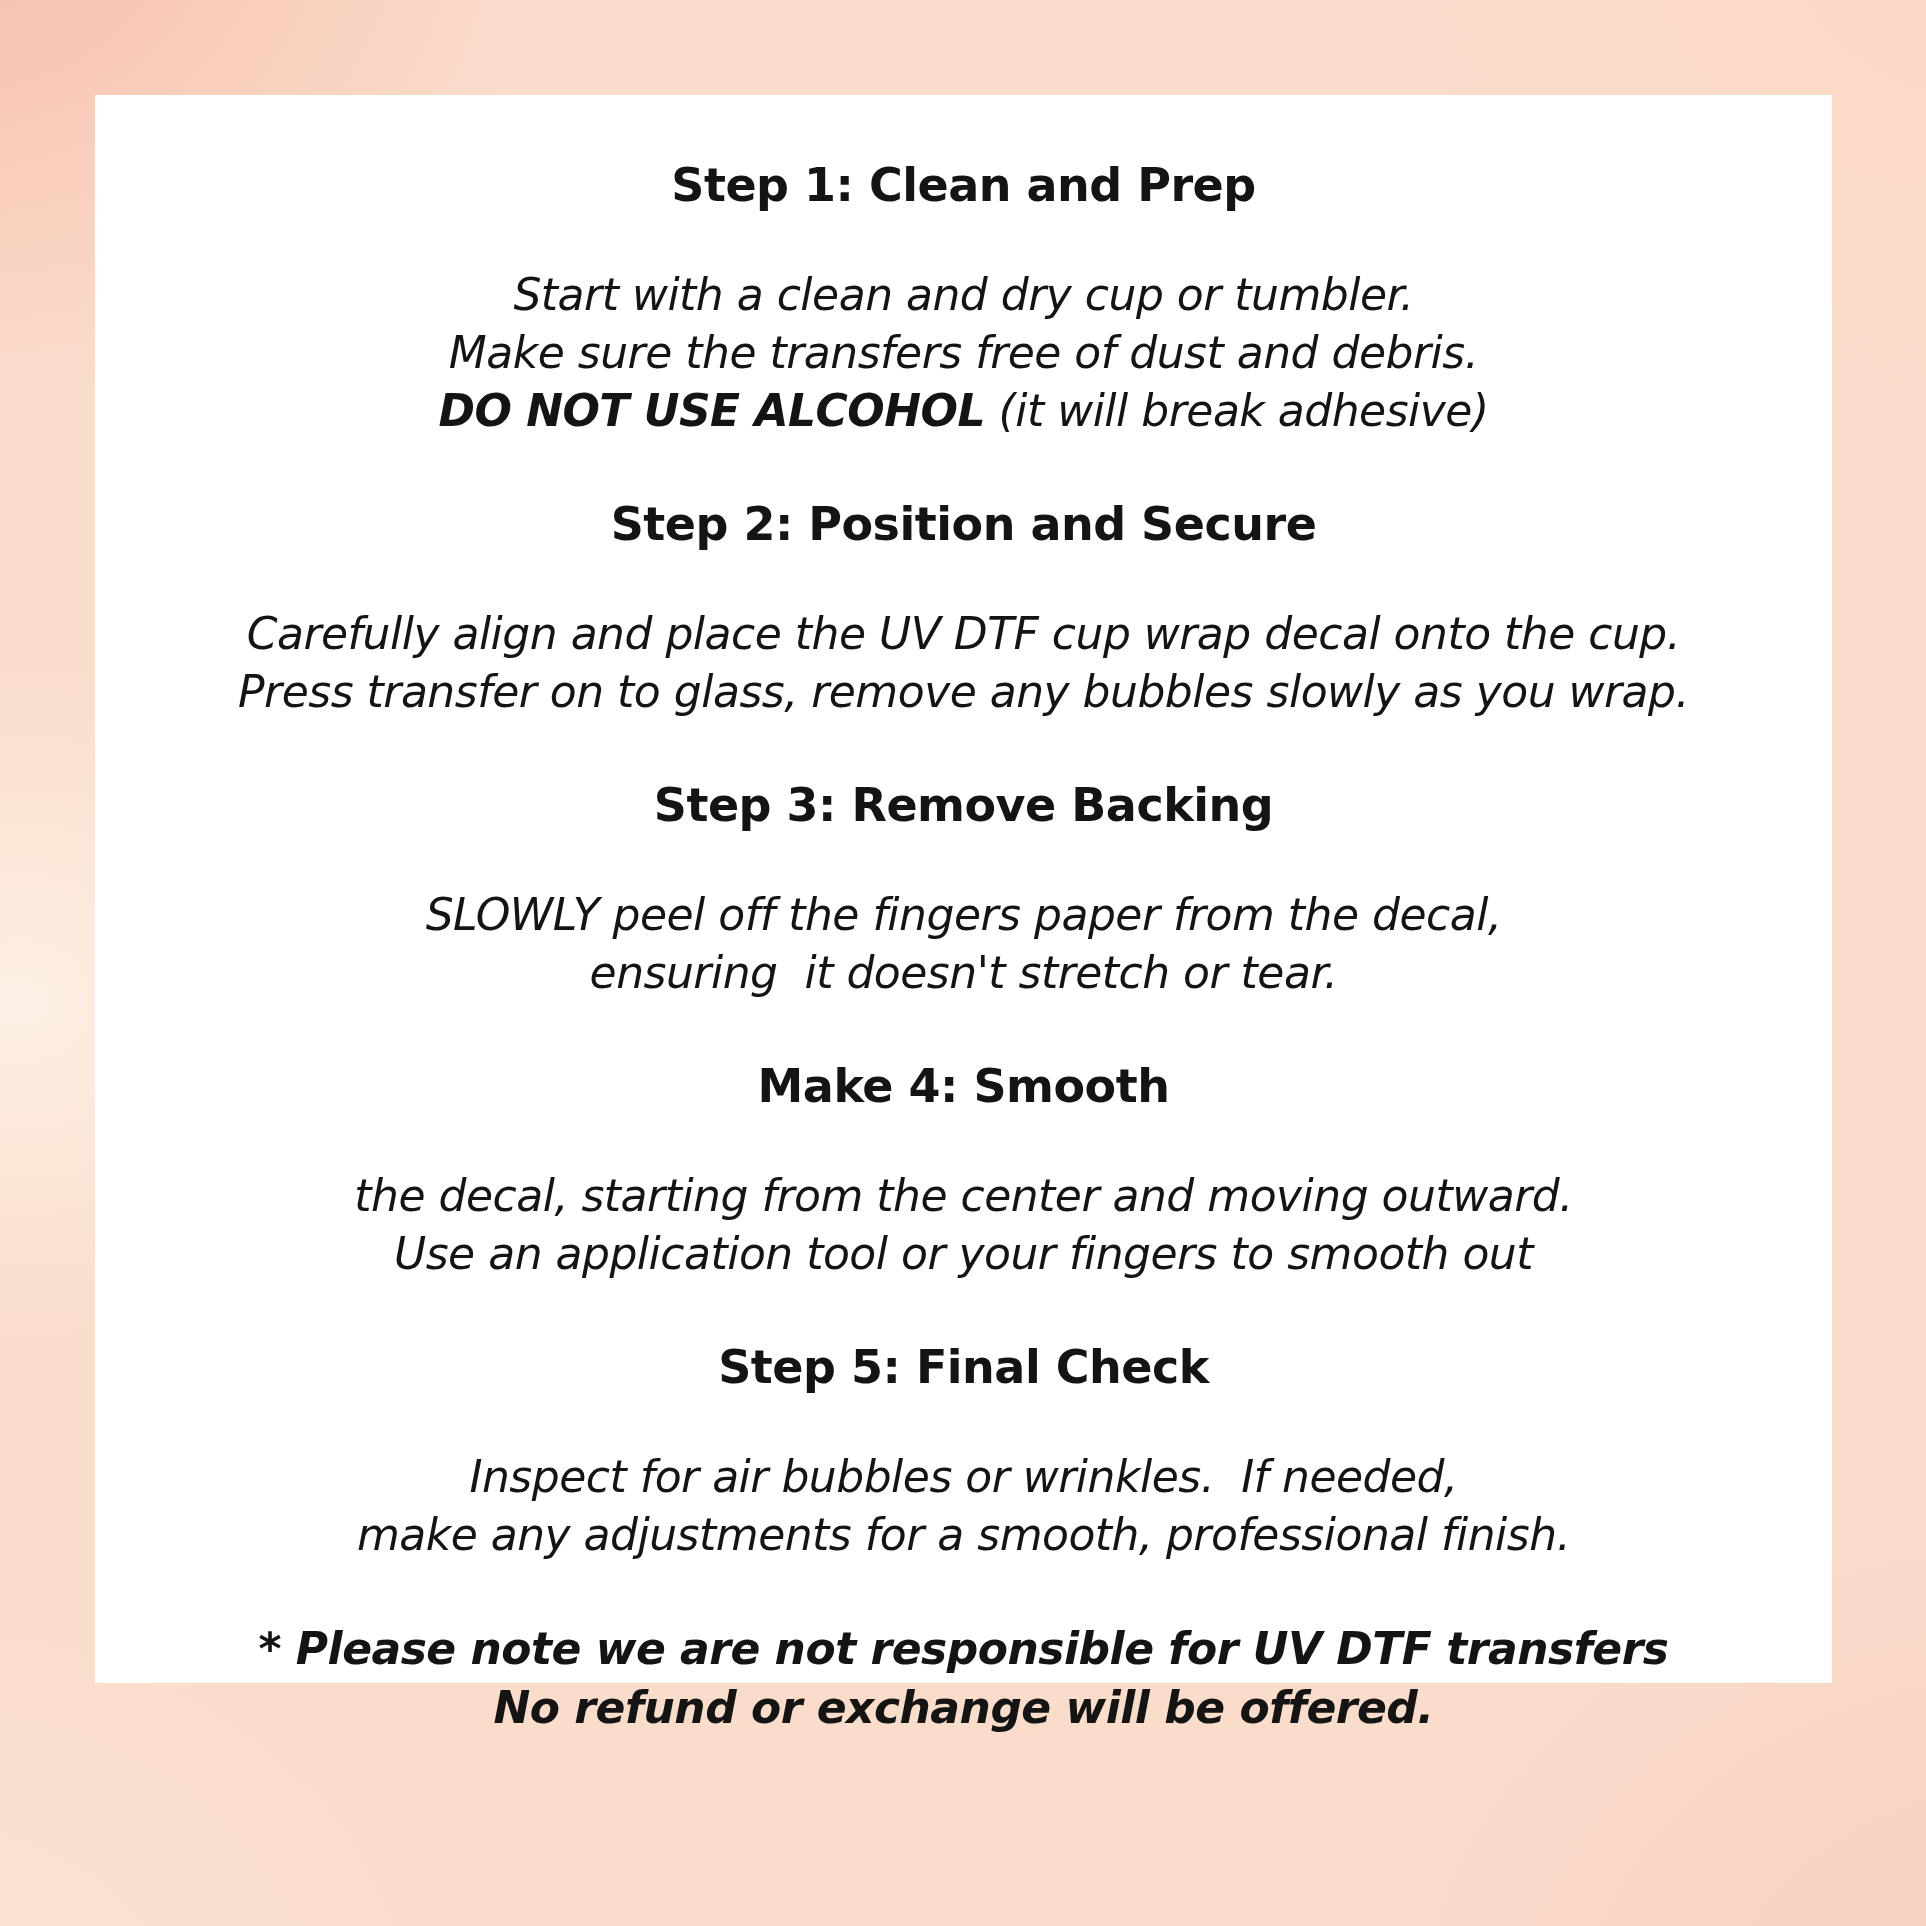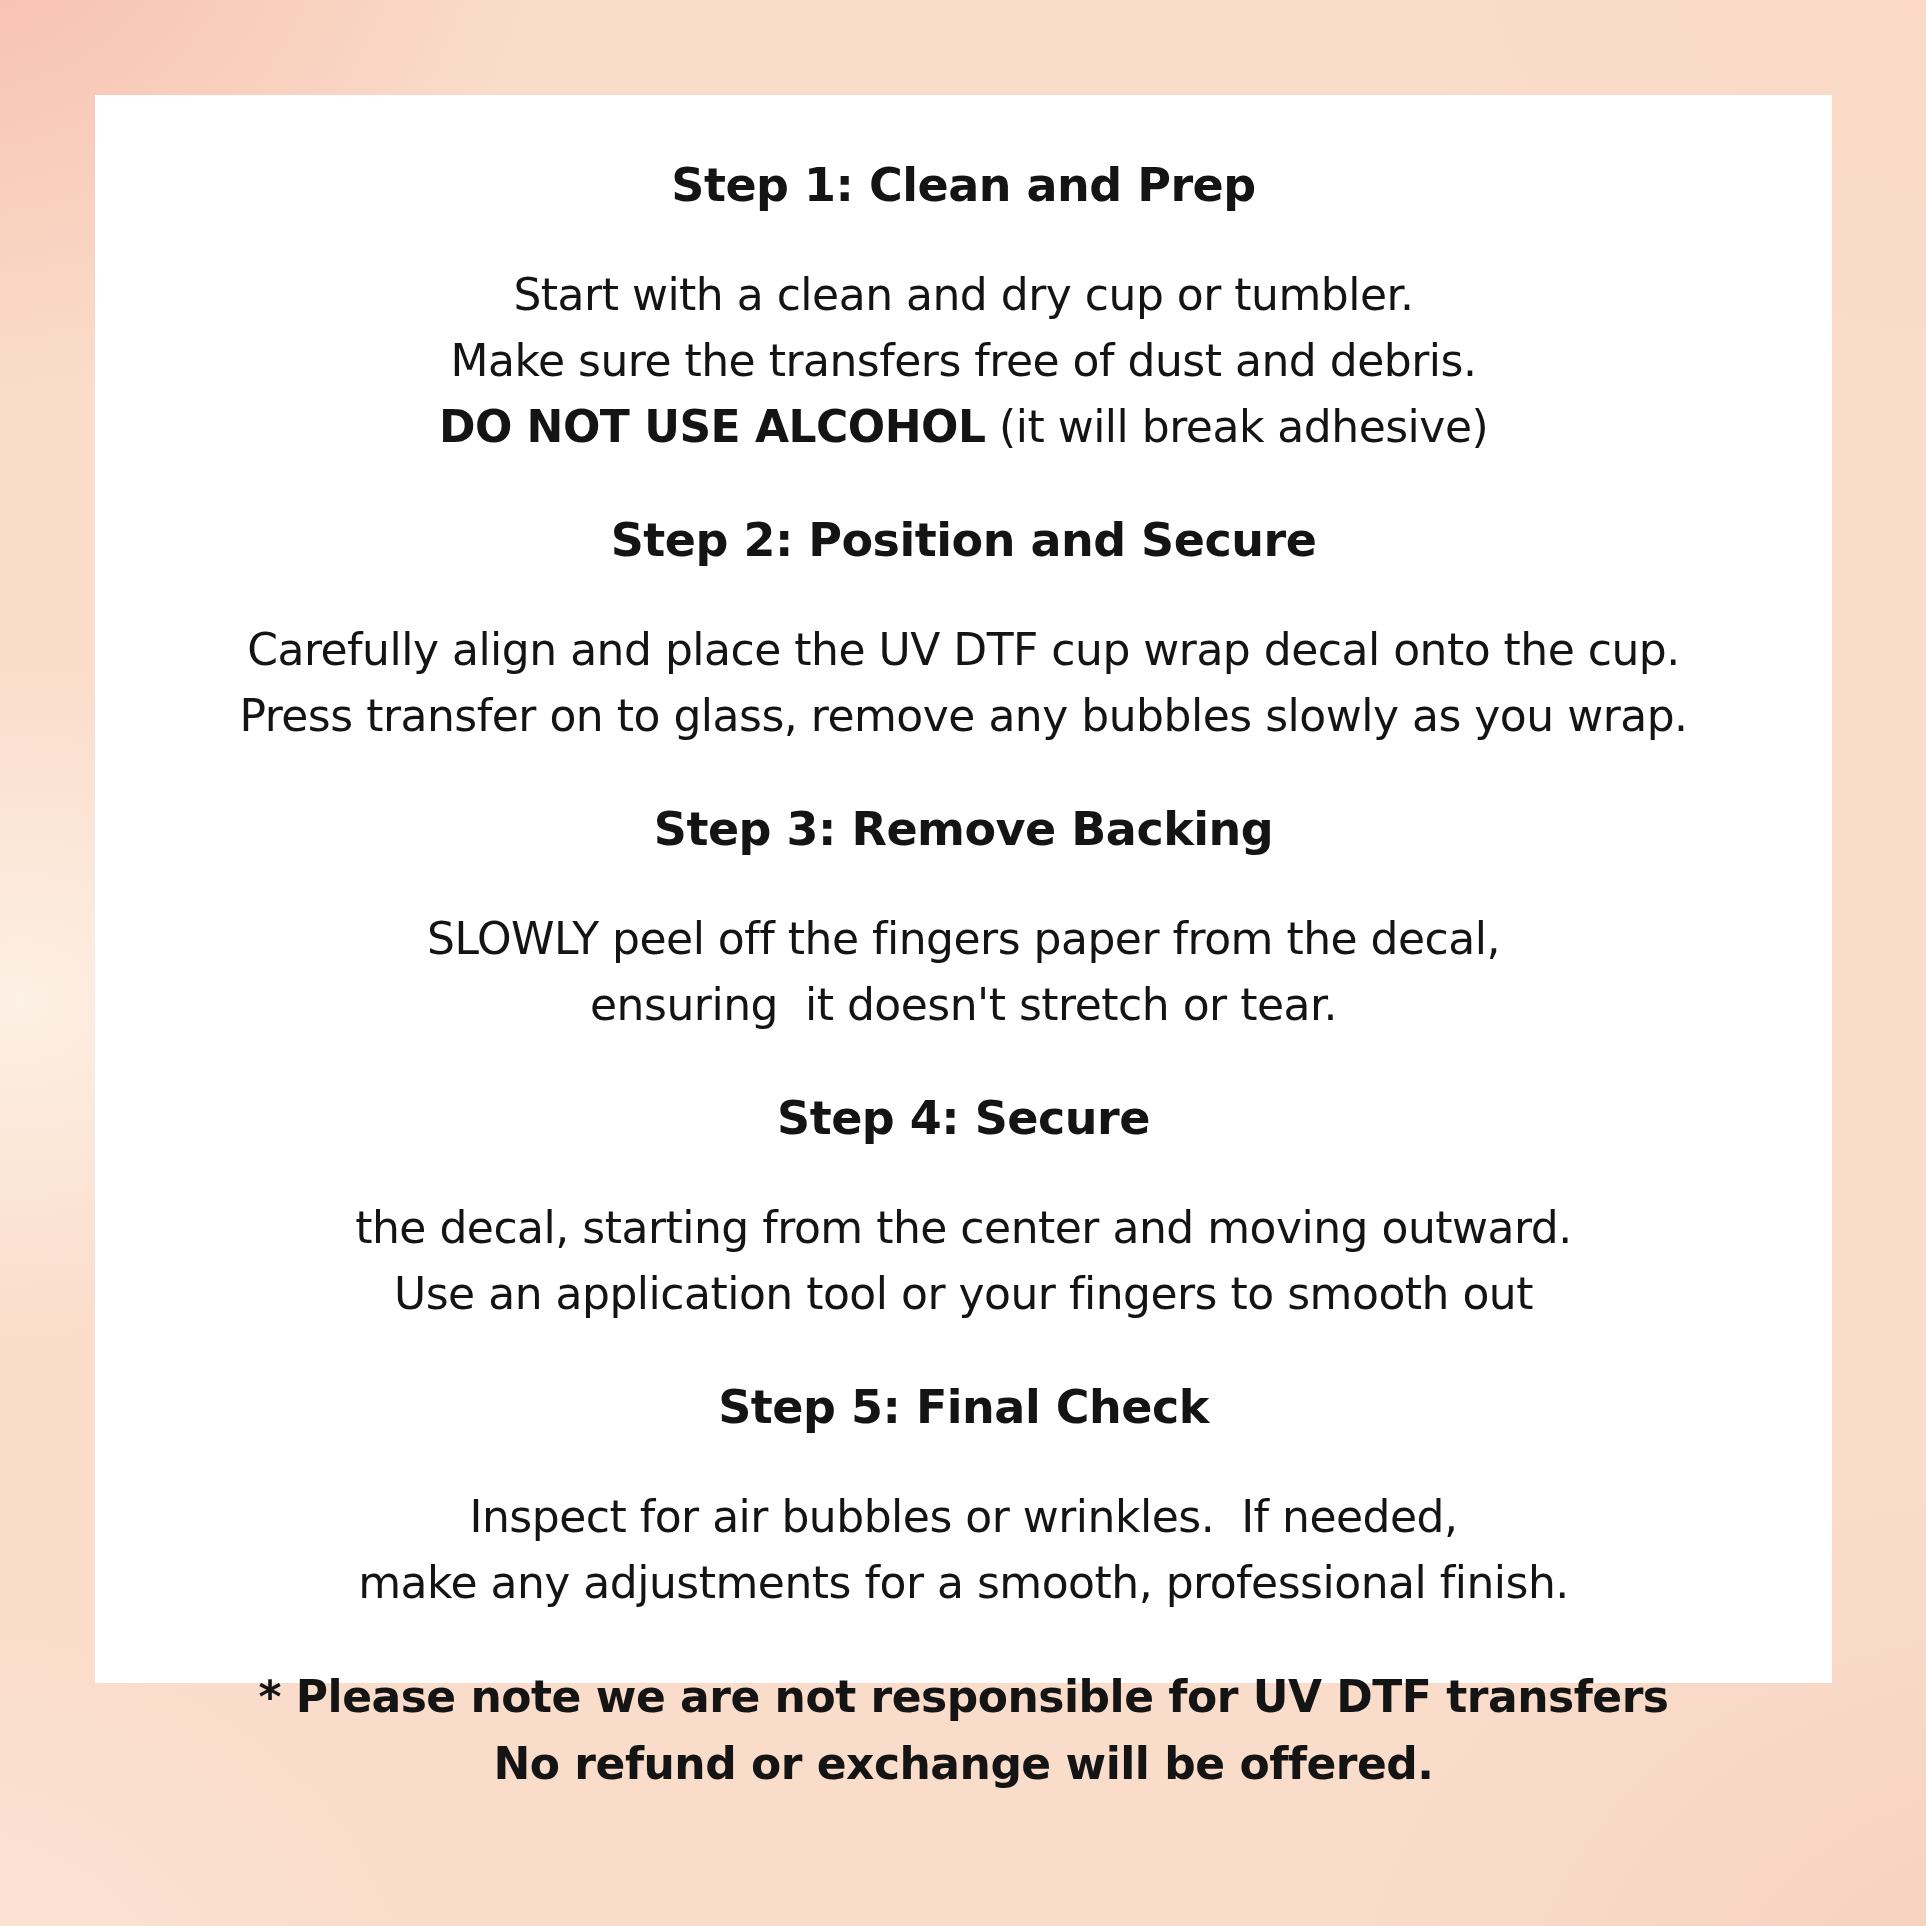--- a/index.html
+++ b/index.html
@@ -39,23 +39,24 @@
     font-size: 46px;
     font-weight: 700;
     line-height: 59px;
     margin: 0 0 51px 0;
     letter-spacing: -0.5px;
   }
   .line {
     font-size: 44px;
     font-weight: 400;
     line-height: 58px;
-    margin: 8px;
+    margin: 0;
     white-space: pre-wrap;
     letter-spacing: -0.5px;
+    font-style: italic;
   }
   .line strong {
     font-weight: 700;
   }
   .footer .line {
     font-weight: 700;
     line-height: 59px;
   }
 </style>
 </head>
@@ -77,21 +78,21 @@
       <p class="line">Press transfer on to glass, remove any bubbles slowly as you wrap.</p>
     </section>
 
     <section class="step">
       <h2 class="heading">Step 3: Remove Backing</h2>
       <p class="line">SLOWLY peel off the fingers paper from the decal,</p>
       <p class="line">ensuring  it doesn't stretch or tear.</p>
     </section>
 
     <section class="step">
-      <h2 class="heading">Step 4: Secure</h2>
+      <h2 class="heading">Make 4: Smooth</h2>
       <p class="line">the decal, starting from the center and moving outward.</p>
       <p class="line">Use an application tool or your fingers to smooth out</p>
     </section>
 
     <section class="step">
       <h2 class="heading">Step 5: Final Check</h2>
       <p class="line">Inspect for air bubbles or wrinkles.  If needed,</p>
       <p class="line">make any adjustments for a smooth, professional finish.</p>
     </section>
 

